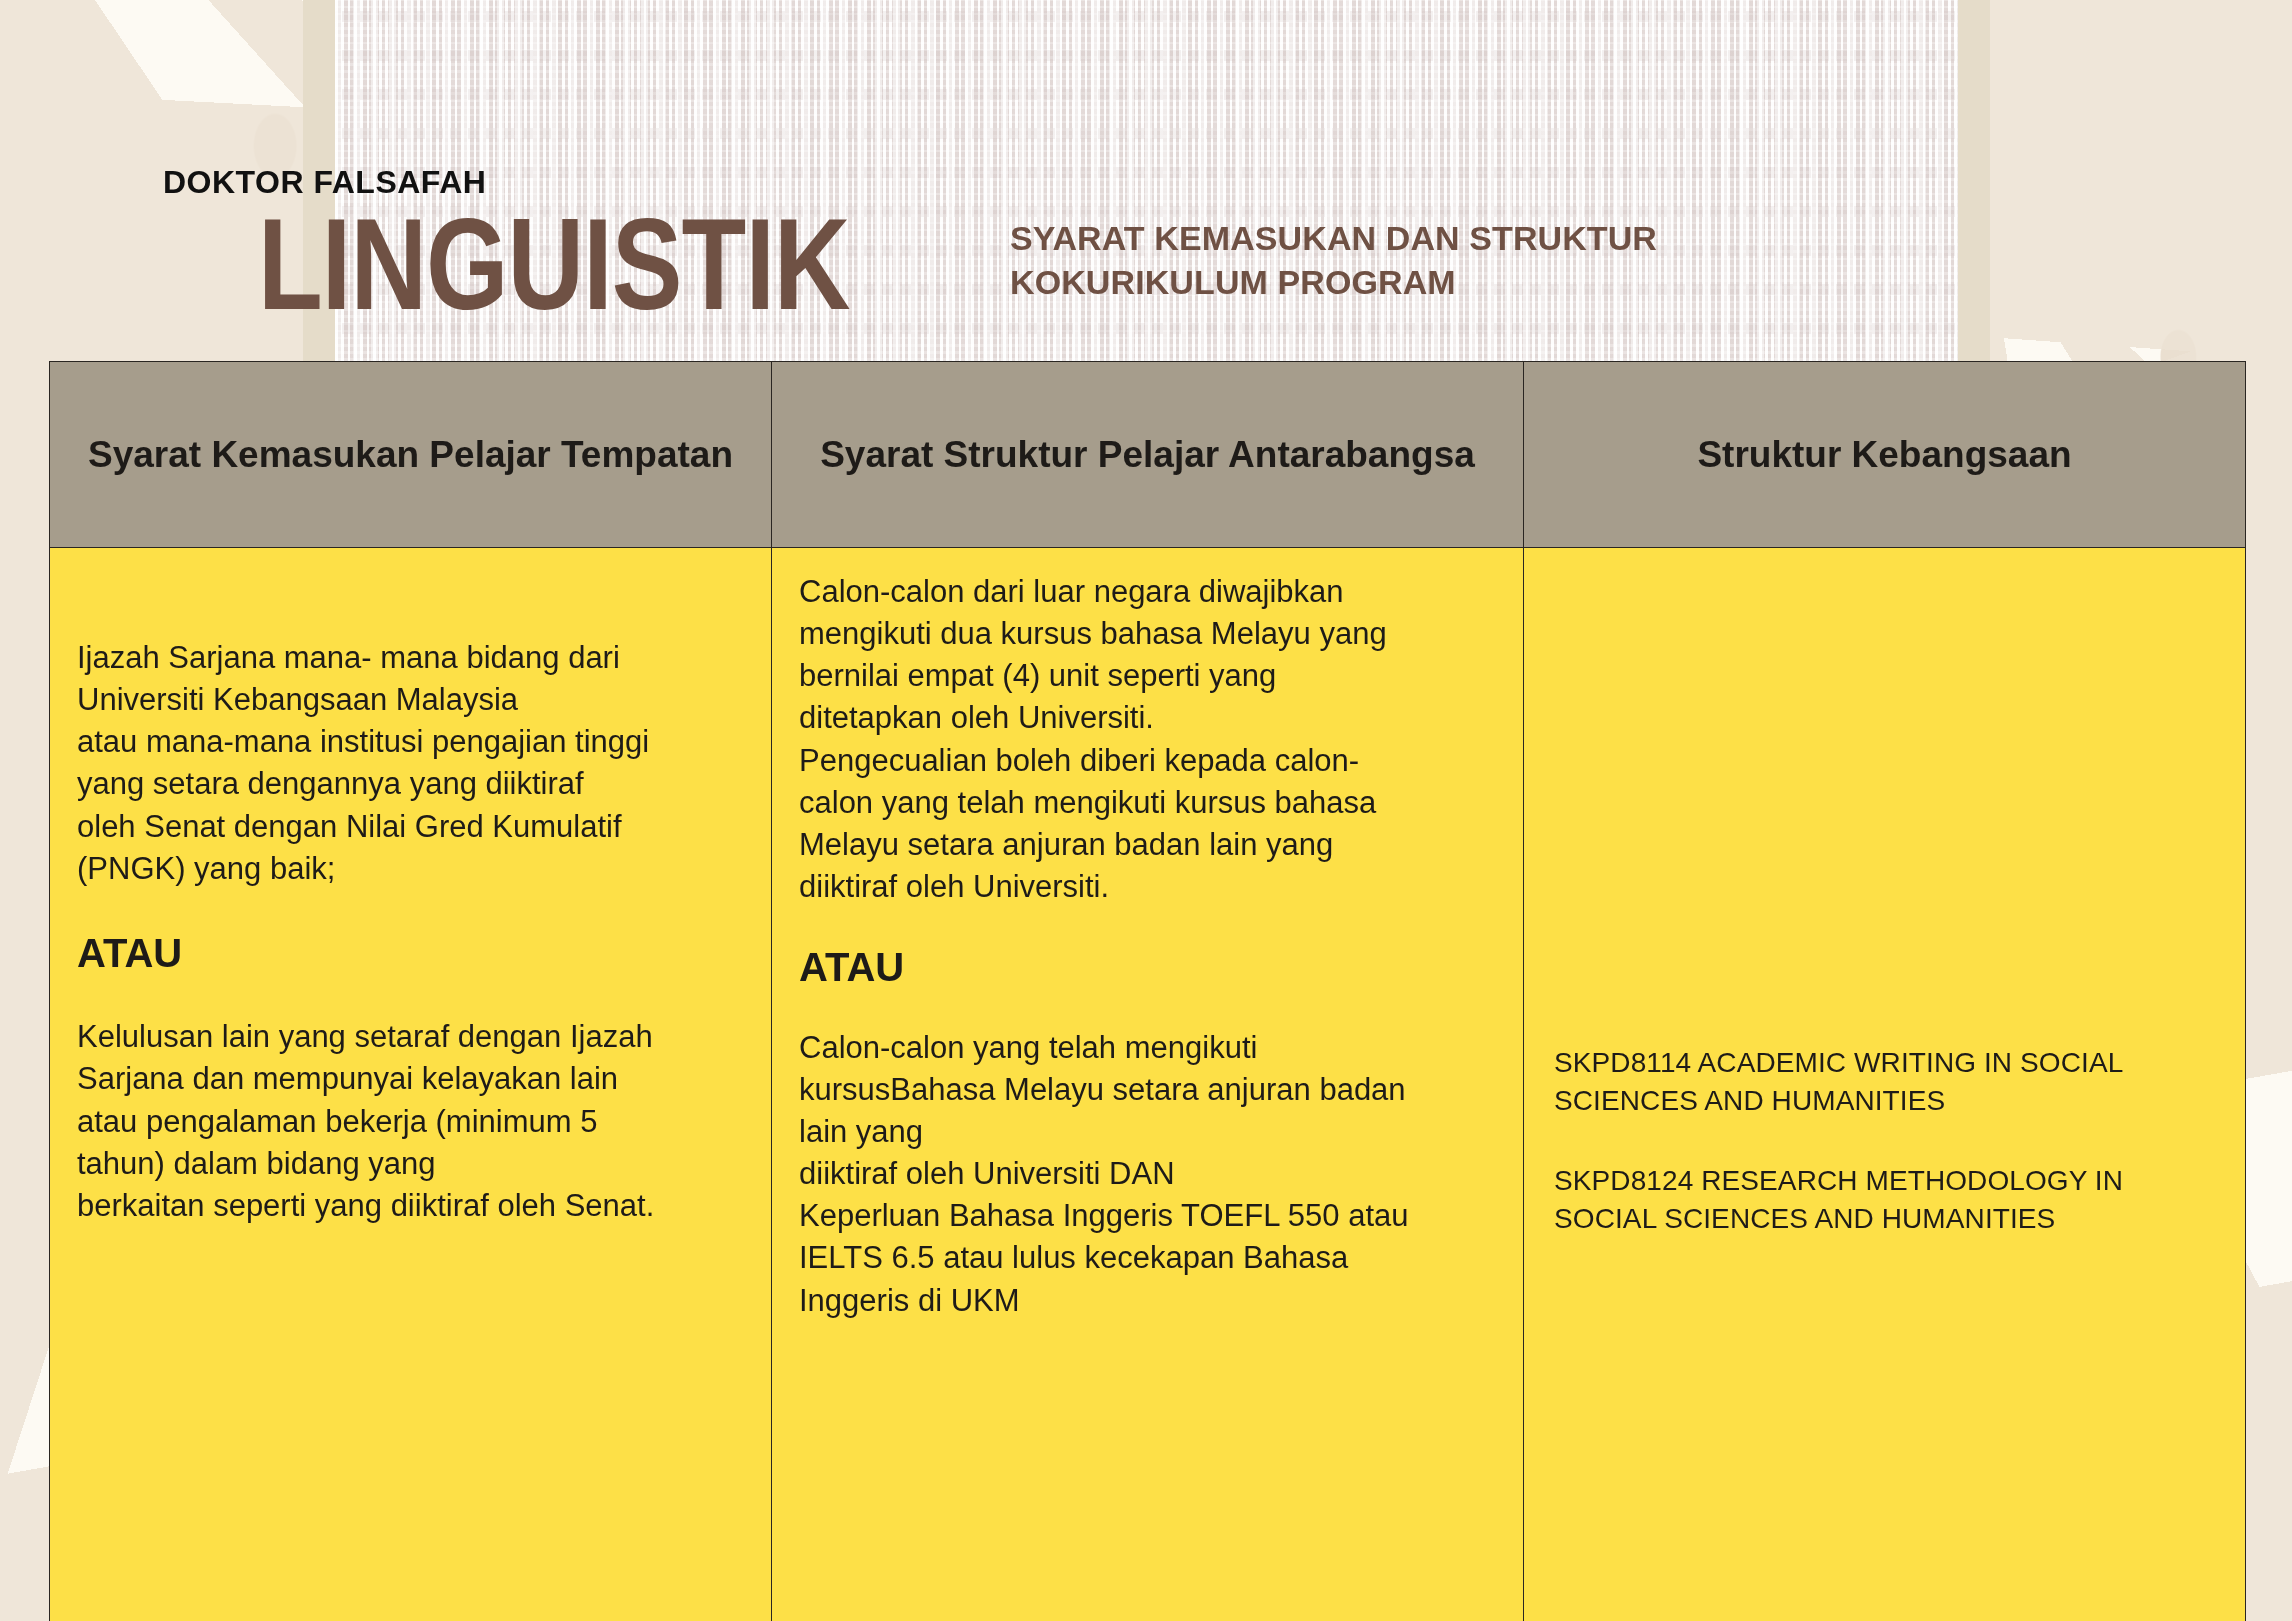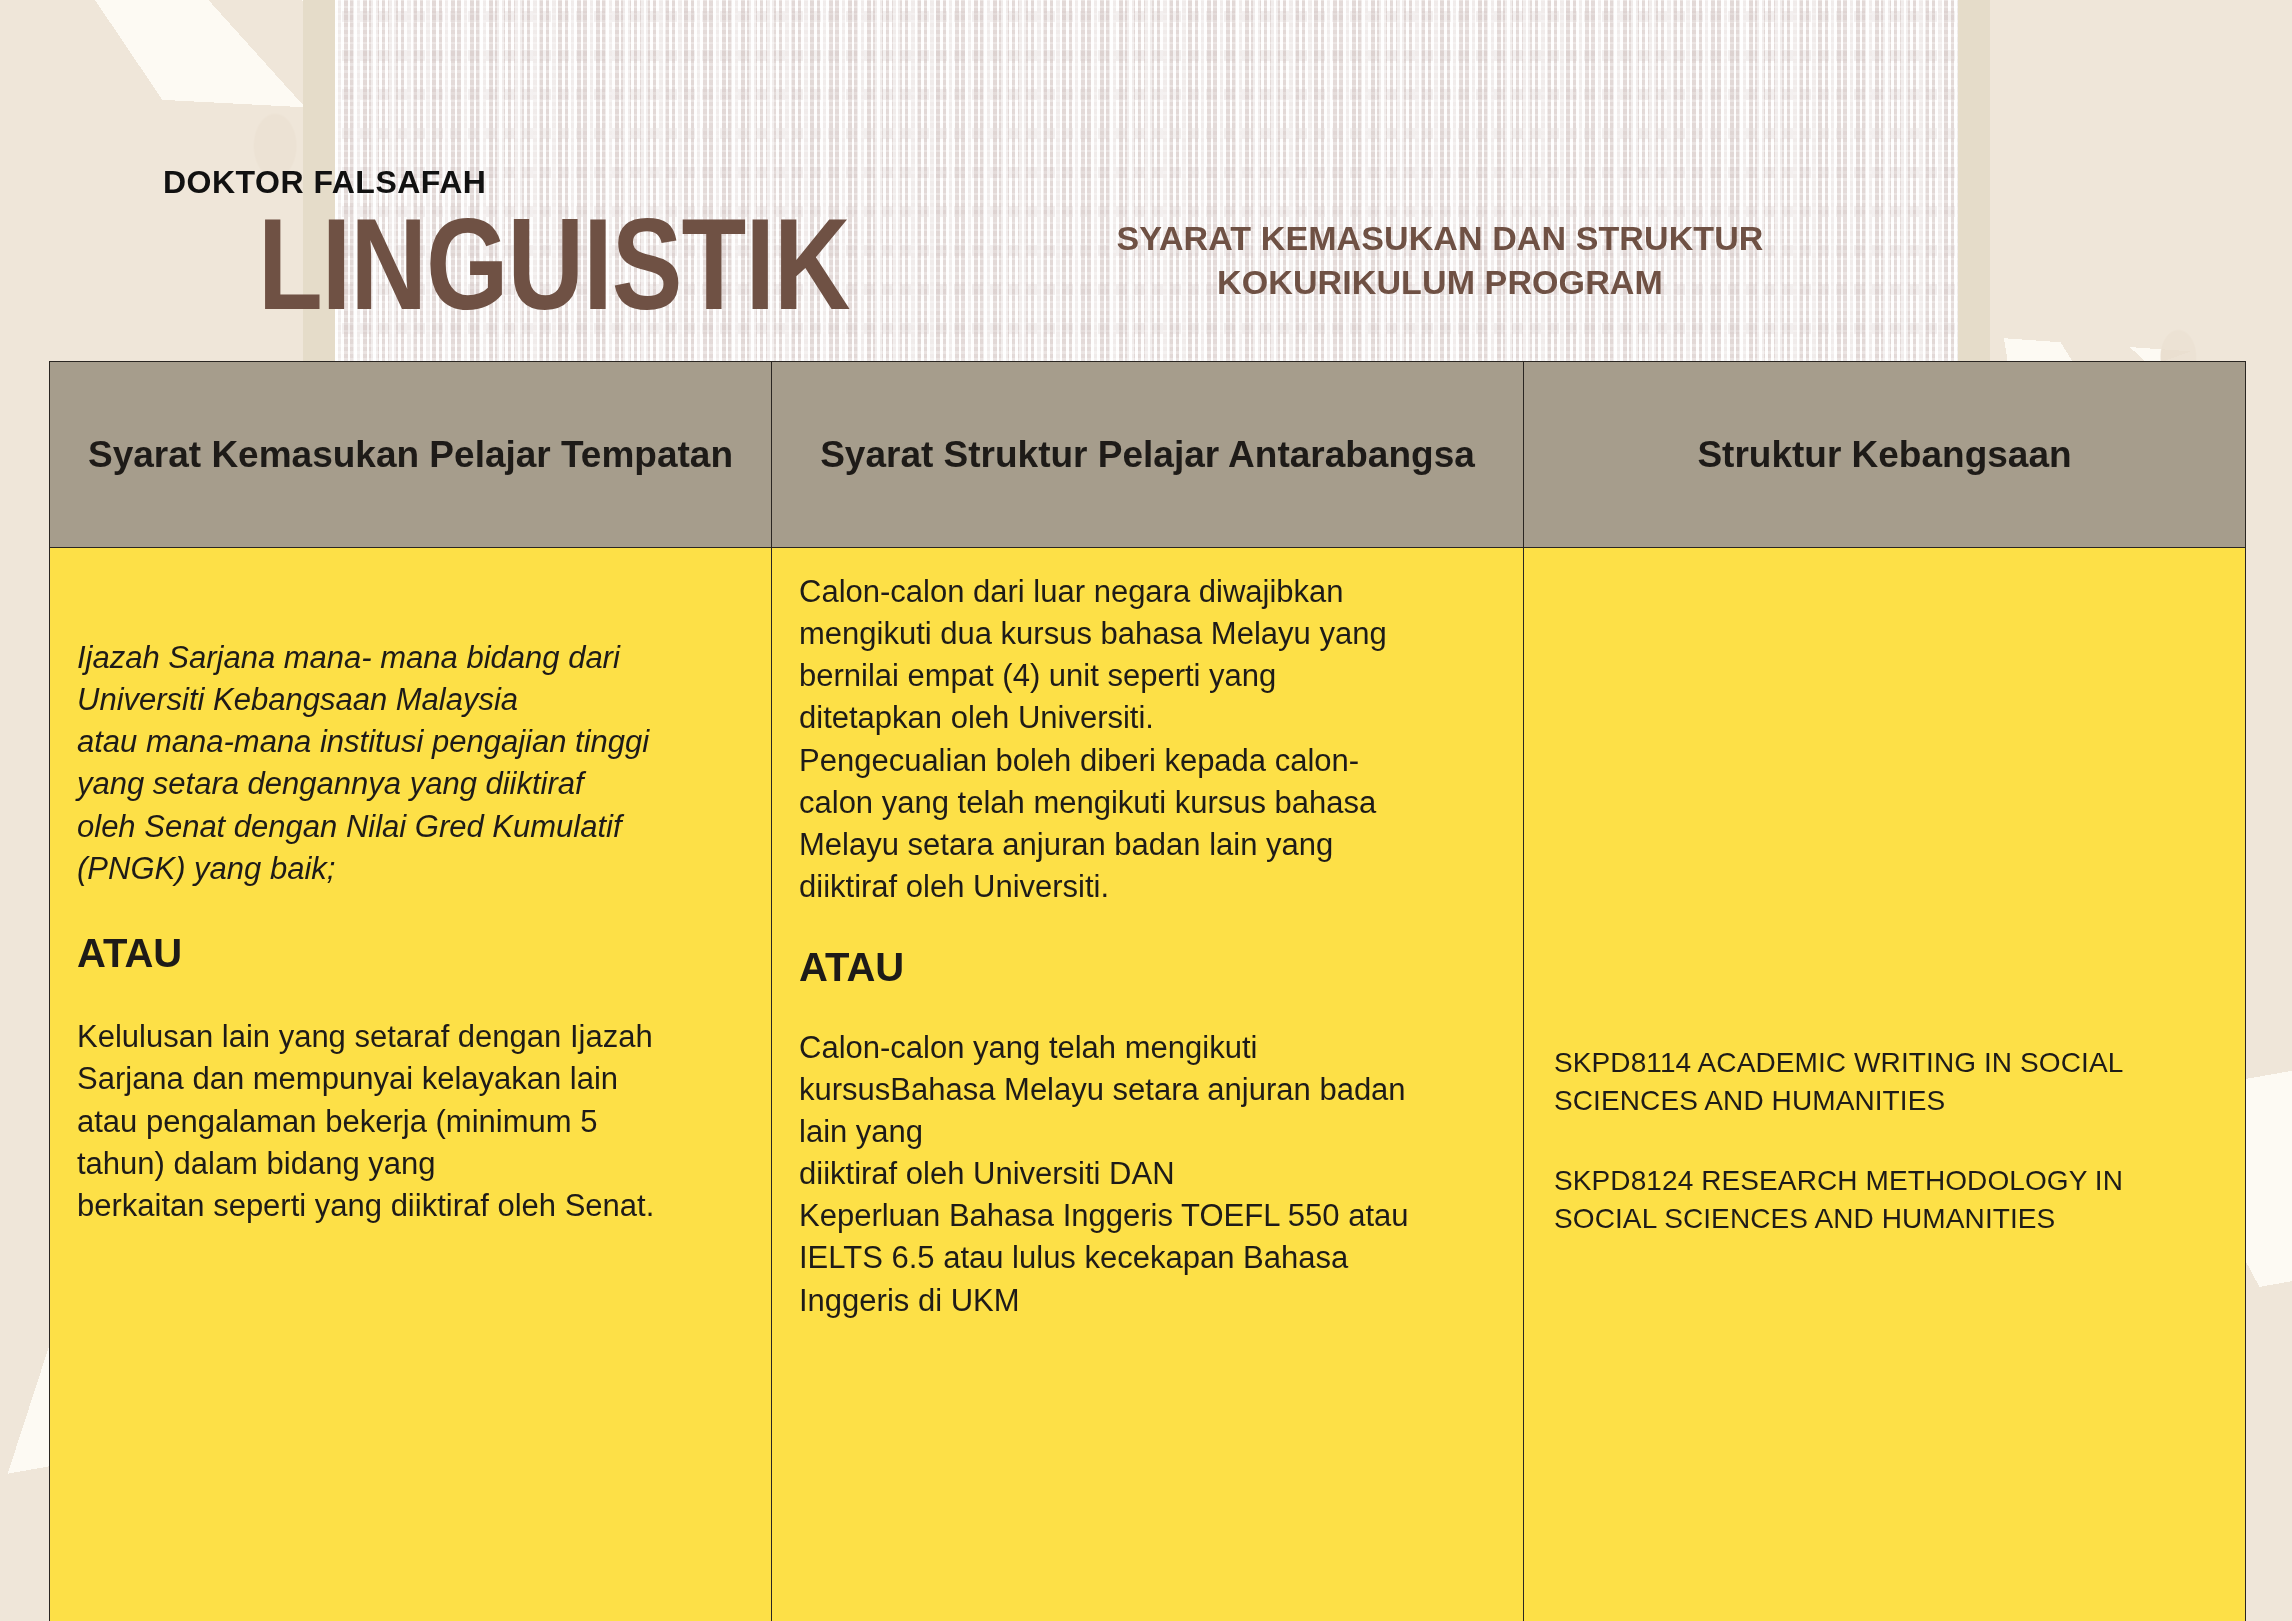--- a/index.html
+++ b/index.html
@@ -147,21 +147,20 @@
     position: absolute;
     left: 1010px;
     top: 217px;
     width: 860px;
     font-size: 34px;
     line-height: 1.28;
     font-weight: bold;
     color: #6F5144;
     letter-spacing: 0.1px;
     font-family: "Liberation Sans", sans-serif;
-    text-align: center;
   }
 
   
   .req-table {
     position: absolute;
     left: 49px;
     top: 361px;
     width: 2196px;
     height: 1374px;
     border-collapse: collapse;
@@ -196,21 +195,21 @@
     padding: 23px 25px 23px 27px;
     color: #1E1B18;
   }
 
   .cell-body {
     font-size: 31px;
     line-height: 1.36;
     white-space: pre-line;
     font-family: "Liberation Sans", sans-serif;
   }
-  .cell-body.shift-top { padding-top: 66px; font-style: italic; }
+  .cell-body.shift-top { padding-top: 66px; }
 
   .or-label {
     font-size: 40px;
     font-weight: bold;
     line-height: 1.36;
     margin: 36px 0 36px 0;
     font-family: "Liberation Sans", sans-serif;
   }
   .or-label.tight { margin: 32px 0 32px 0; }
 

